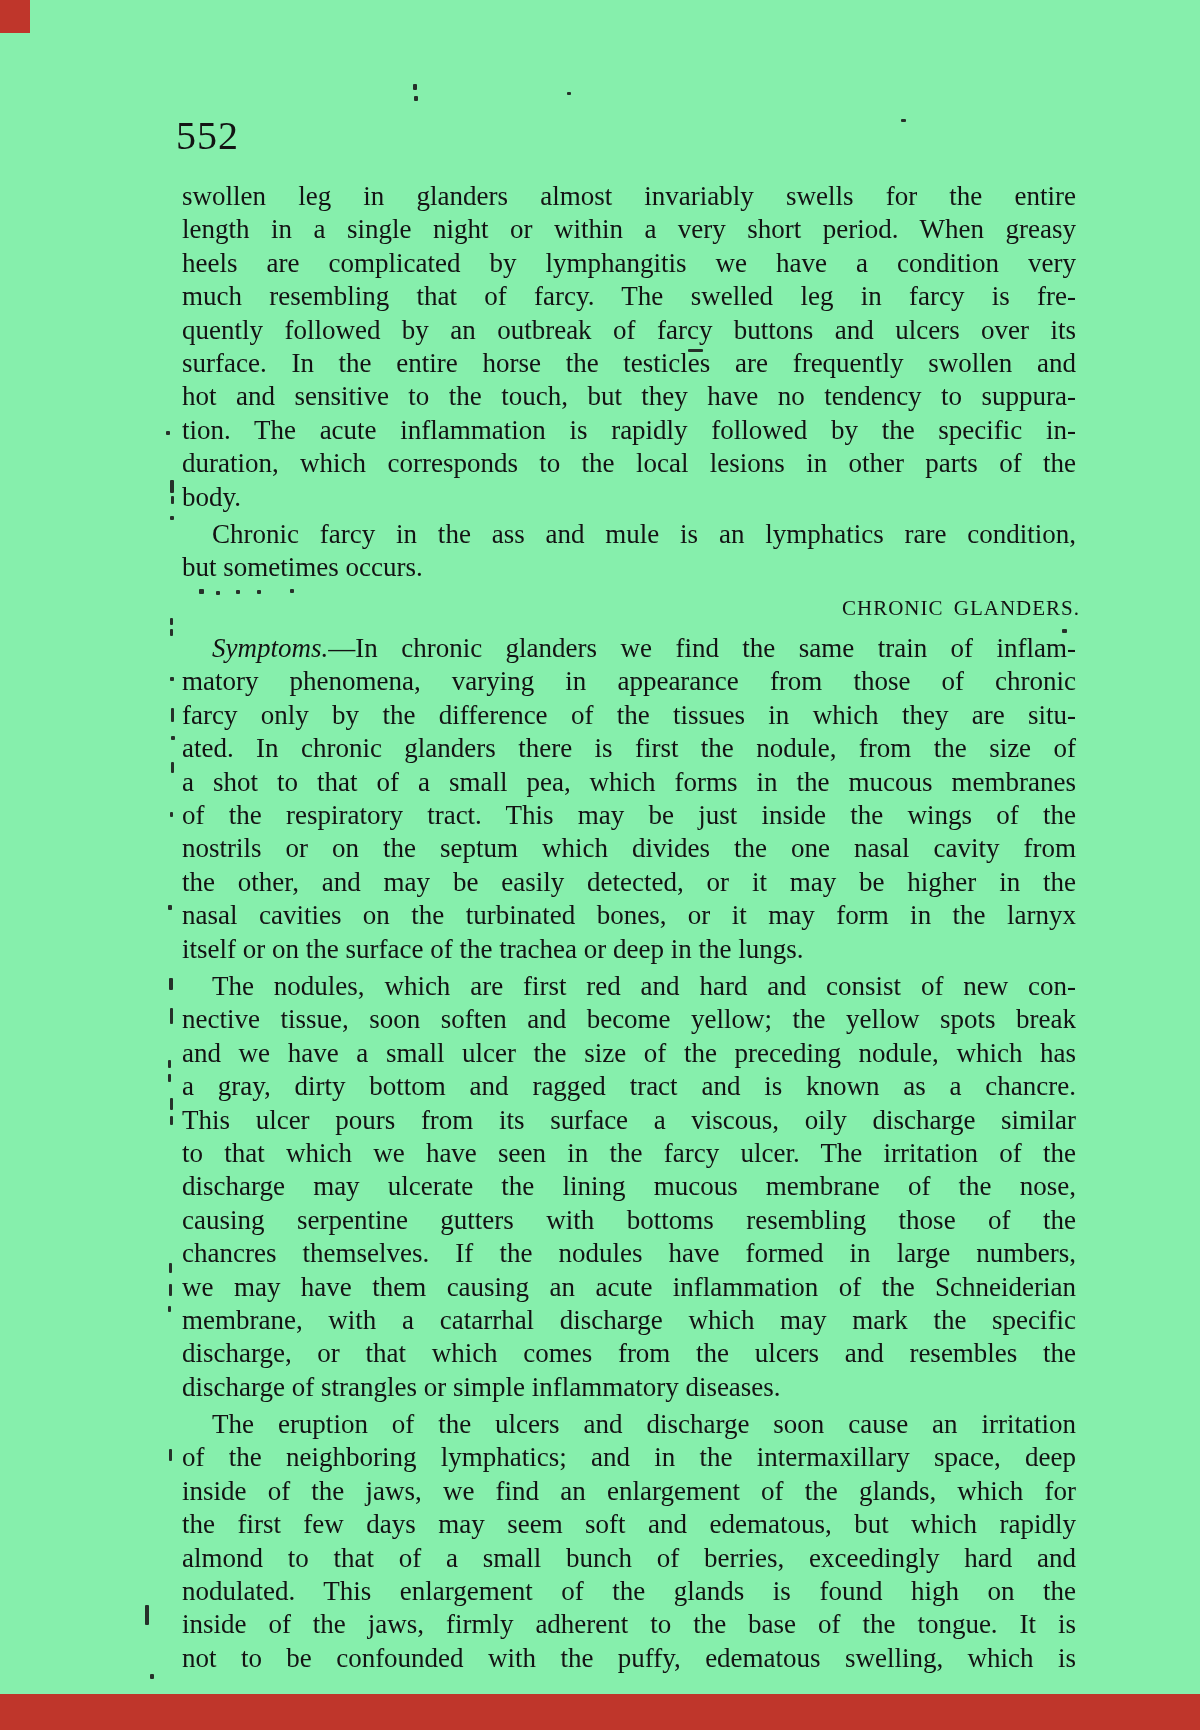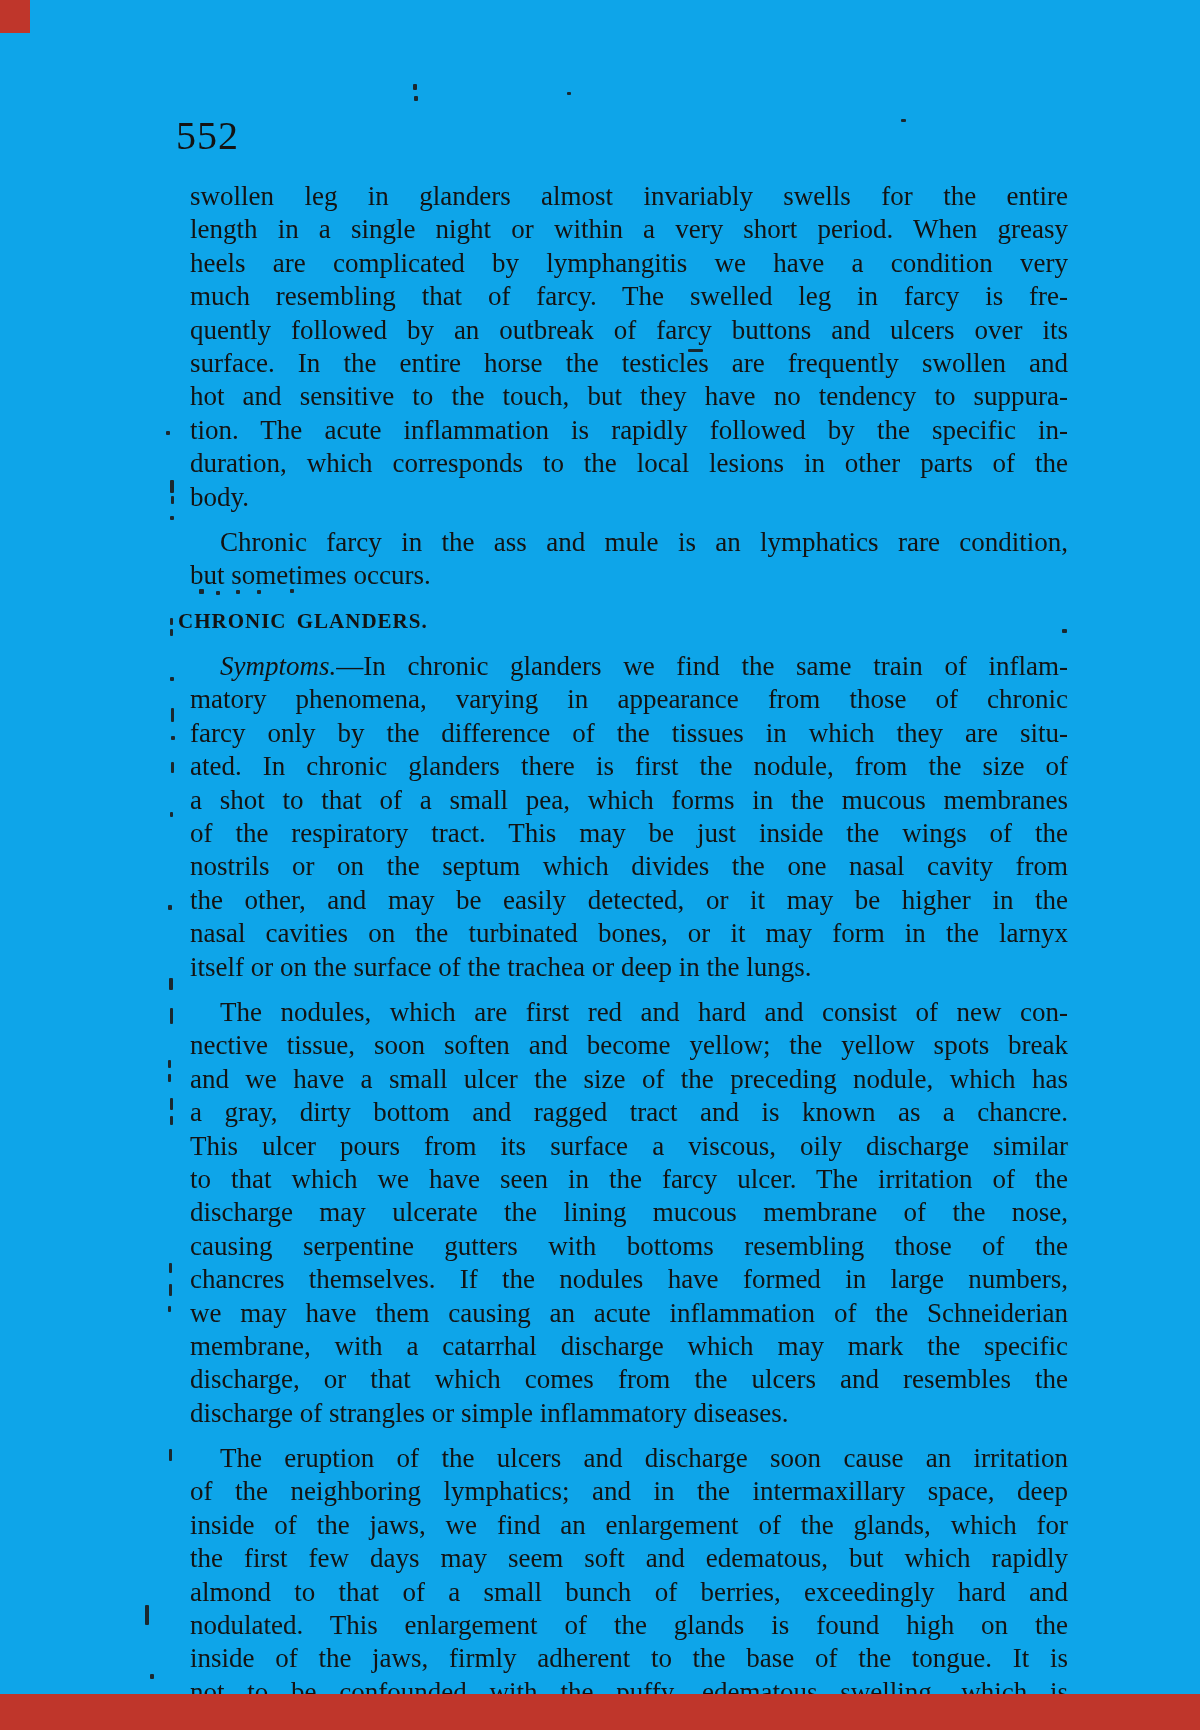--- a/index.html
+++ b/index.html
@@ -1,50 +1,50 @@
 <!DOCTYPE html>
 <html><head>
 <meta charset="utf-8">
 <style>
   html, body { margin: 0; padding: 0; background: #e8e8e8; }
   .page {
     position: relative;
     width: 1200px;
     height: 1730px;
-    background: #0ea5e9;
+    background: #86efac;
     overflow: hidden;
     font-family: "Liberation Serif", "DejaVu Serif", serif;
     color: #131313;
   }
   .content { position: absolute; left: 178px; top: 114px; width: 902px; }
   .pagehead { position: relative; height: 42px; }
   .page-number {
     position: absolute; left: -2px; bottom: 0;
     font-size: 40px; line-height: 1; letter-spacing: 1px;
   }
   .running-title {
     position: absolute; left: 50%; bottom: 3px;
     transform: translateX(calc(-50% + 10px));
     font-size: 26px; line-height: 1; letter-spacing: 1.5px; word-spacing: 6px;
     white-space: nowrap;
   }
   .bodytext { margin-top: 24px; font-size: 27px; line-height: 33.4px; }
-  .para { margin: 12px; }
+  .para { margin: 4px; }
   .line {
     text-align: justify;
     text-align-last: justify;
     height: 33.4px;
     overflow: hidden;
     white-space: normal;
   }
   .line.endline { text-align-last: left; }
   .line.indent { text-indent: 30px; }
   .section-heading {
     height: 33.4px; line-height: 33.4px; margin: 7px 0;
-    text-align: left; font-weight: bold;
+    text-align: right; font-weight: normal;
     font-size: 21px; letter-spacing: 1px; word-spacing: 4px;
   }
   .ink-mark { position: absolute; background: #1c1c1c; border-radius: 1px; opacity: 0.9; }
   .red-area { position: absolute; }
   em { font-style: italic; }
 </style>
 </head>
 <body>
 
 <div class="page">

